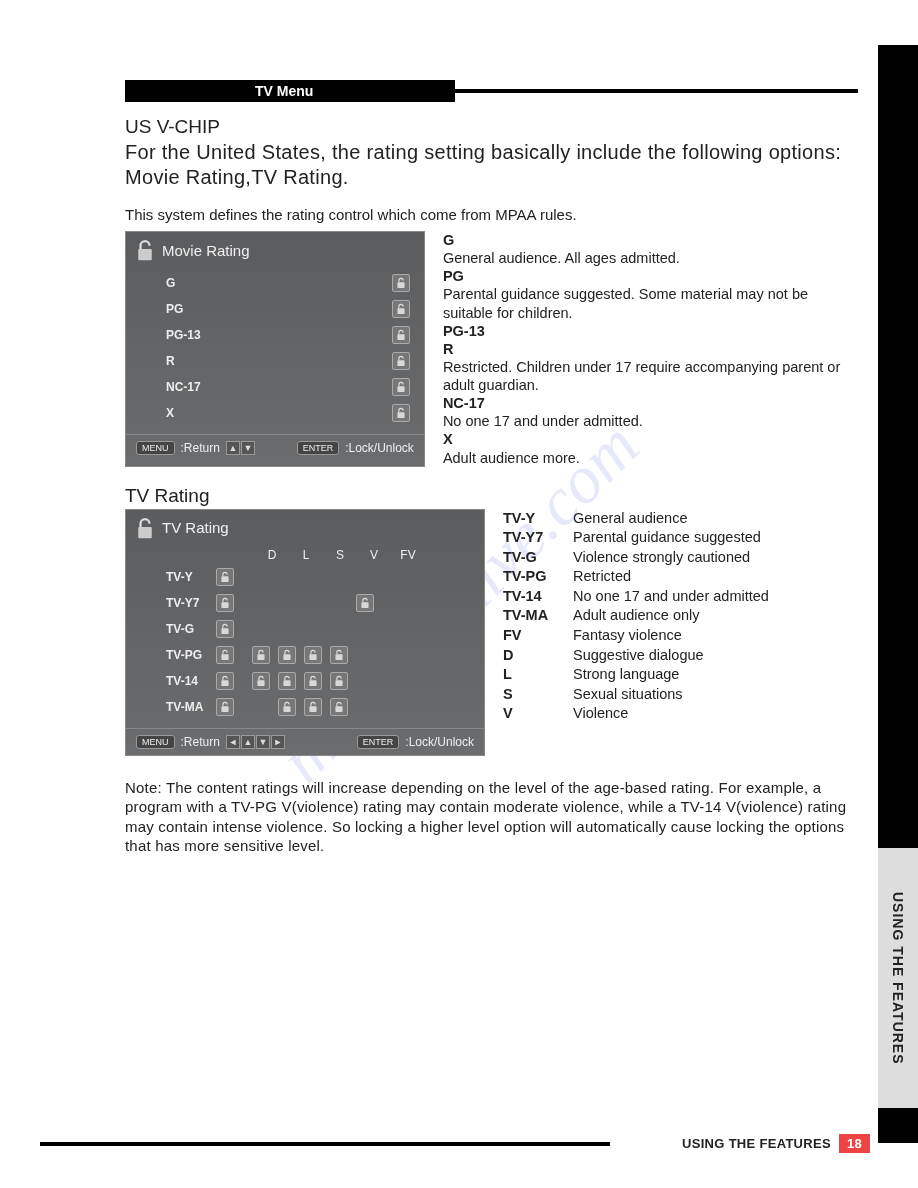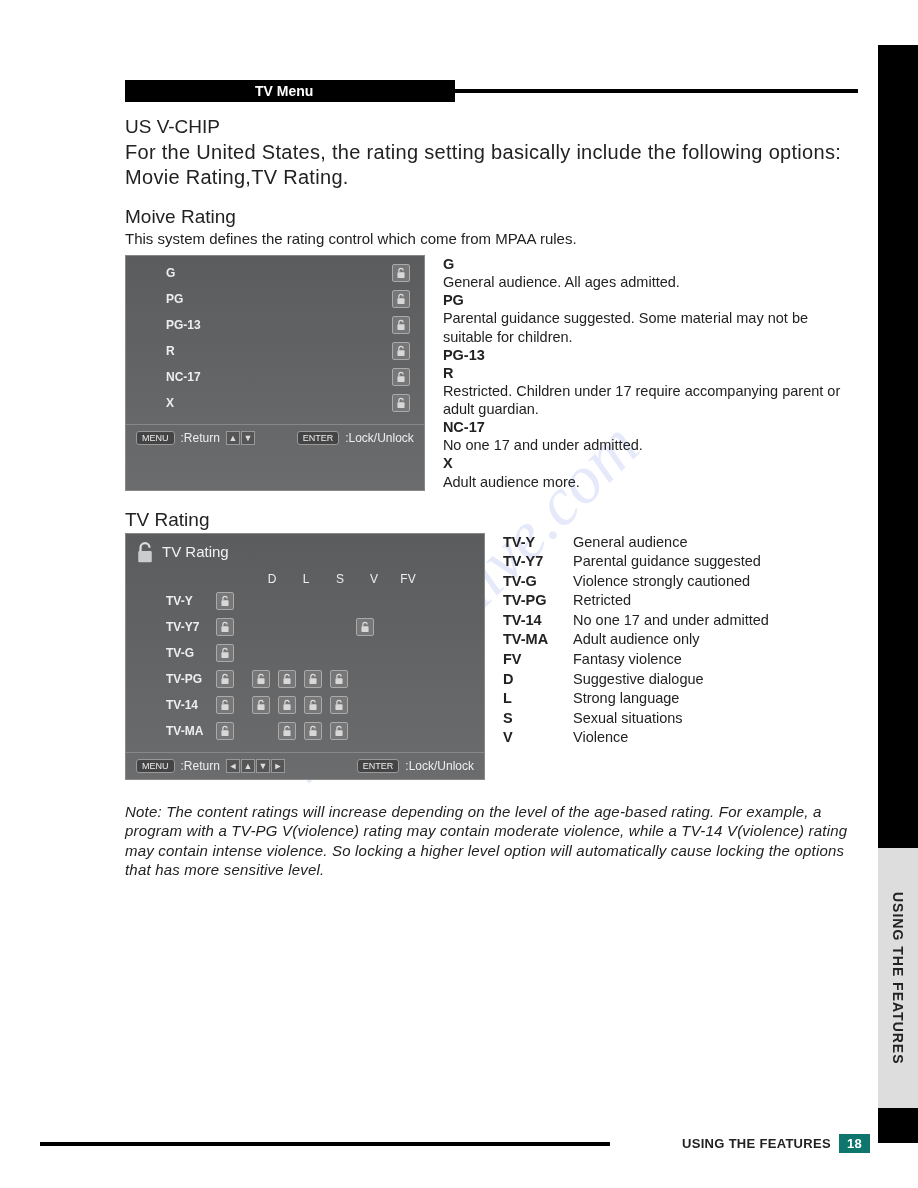--- a/index.html
+++ b/index.html
@@ -37,25 +37,25 @@
   .tv-col { width: 24px; text-align: center; }
   .tv-body { padding: 2px 14px 8px 40px; }
   .tv-row { display: flex; align-items: center; height: 26px; }
   .tv-label { width: 50px; font-weight: bold; font-size: 12px; color: #eee; }
   .tv-first-lock { width: 30px; display: flex; }
   .tv-grid { display: flex; gap: 4px; margin-left: 4px; }
   .slot { width: 22px; height: 18px; display: inline-flex; align-items: center; justify-content: center; }
   .tv-defs { font-size: 14.5px; line-height: 1.35; }
   .tv-def-row { display: flex; }
   .tv-def-row b { width: 70px; font-weight: bold; }
-  .note { font-style: italic; font-size: 15px; line-height: 1.3; margin-top: 22px; letter-spacing: 0.2px; }
+  .note { font-size: 15px; line-height: 1.3; margin-top: 22px; letter-spacing: 0.2px; }
   .footer { position: absolute; bottom: 35px; left: 0; width: 918px; display: flex; align-items: center; }
   .footer-line { height: 4px; background: #000; width: 570px; margin-left: 40px; }
   .footer-text { margin-left: auto; margin-right: 48px; font-weight: bold; font-size: 13px; letter-spacing: 0.3px; display: flex; align-items: center; gap: 8px; }
-  .page-num { background: #0f766e; color: #fff; padding: 2px 8px; font-size: 13px; }
+  .page-num { background: #ef4444; color: #fff; padding: 2px 8px; font-size: 13px; }
   .watermark { position: absolute; left: 50%; top: 50%; transform: translate(-50%,-40%) rotate(-45deg); font-size: 68px; color: rgba(100,120,220,0.16); font-family: Georgia, serif; font-style: italic; pointer-events: none; white-space: nowrap; }
 </style>
 </head>
 <body>
 
 <div class="right-bar"></div>
 <div class="side-label-box">
   <div class="side-label">USING THE FEATURES</div>
 </div>
 
@@ -66,25 +66,33 @@
   <div class="header-bar">
     <div class="header-black">
         <span>TV Menu</span>
       </div>
     <div class="header-line"></div>
   </div>
 
   <h2>US V-CHIP</h2>
   <div class="intro">For the United States, the rating setting basically include the following options: Movie Rating,TV Rating.</div>
 
-  <h2>Moive Rating</h2>
   <div class="subtitle">This system defines the rating control which come from MPAA rules.</div>
 
   <div class="row">
     <div class="panel">
+      <div class="panel-header">
+        <span class="lock-big">
+          <svg viewBox="0 0 16 20">
+              <path d="M4 8 V5 a4 4 0 0 1 8 0" fill="none" stroke="#ddd" stroke-width="2"></path>
+              <rect x="2" y="8" width="12" height="10" rx="1" fill="#ccc"></rect>
+            </svg>
+        </span>
+        <span>Movie Rating</span>
+      </div>
       <div class="panel-body" id="movie-body">
           <div class="rating-row">
             <div class="rating-label">G</div>
             <div class="locks">
               <span class="lock">
                 <svg viewBox="0 0 14 16">
                   <path d="M4 7 V4.5 a3 3 0 0 1 6 0" fill="none" stroke="#ddd" stroke-width="1.6"></path>
                   <rect x="2" y="7" width="10" height="8" rx="1" fill="#d8d8d8"></rect>
                 </svg>
               </span>

